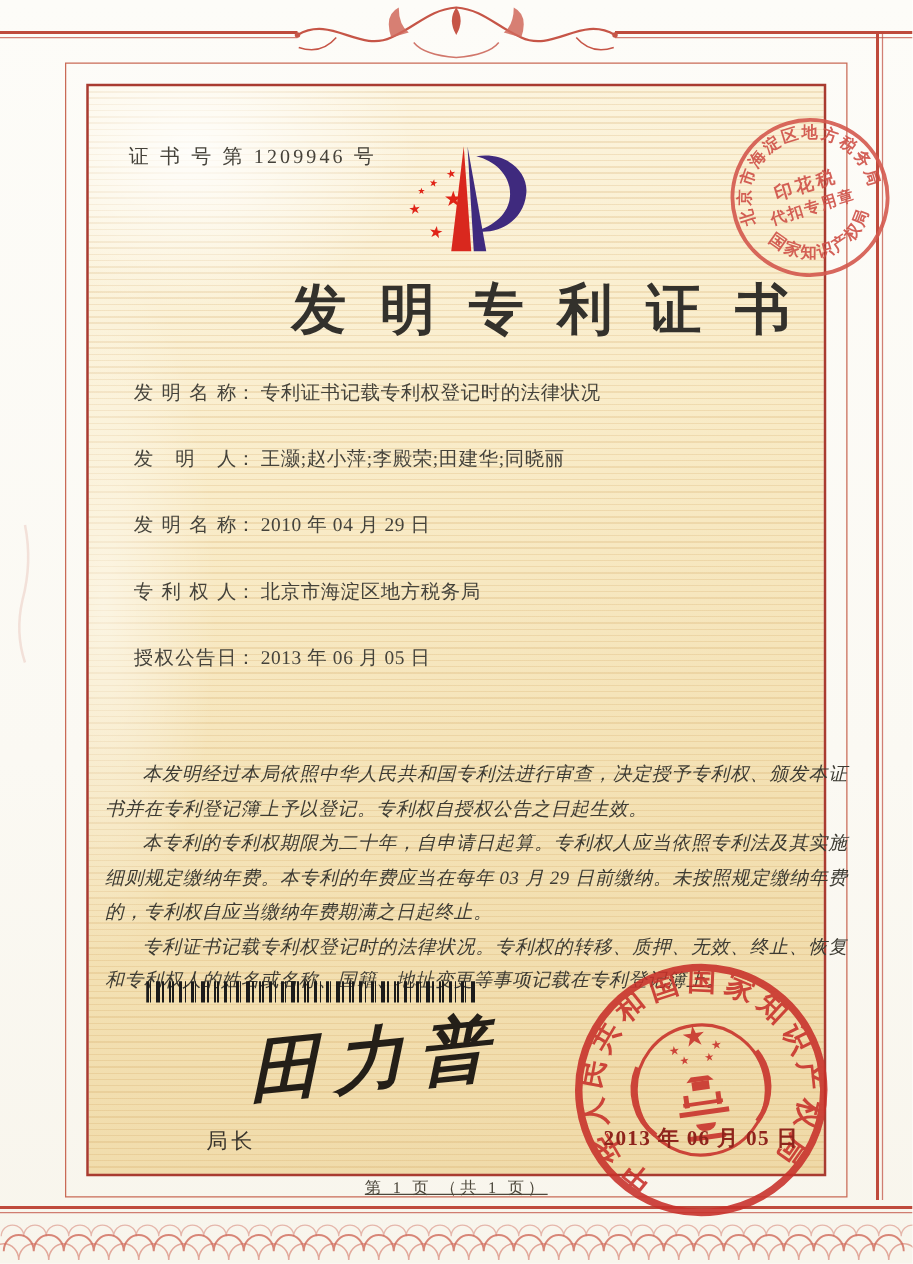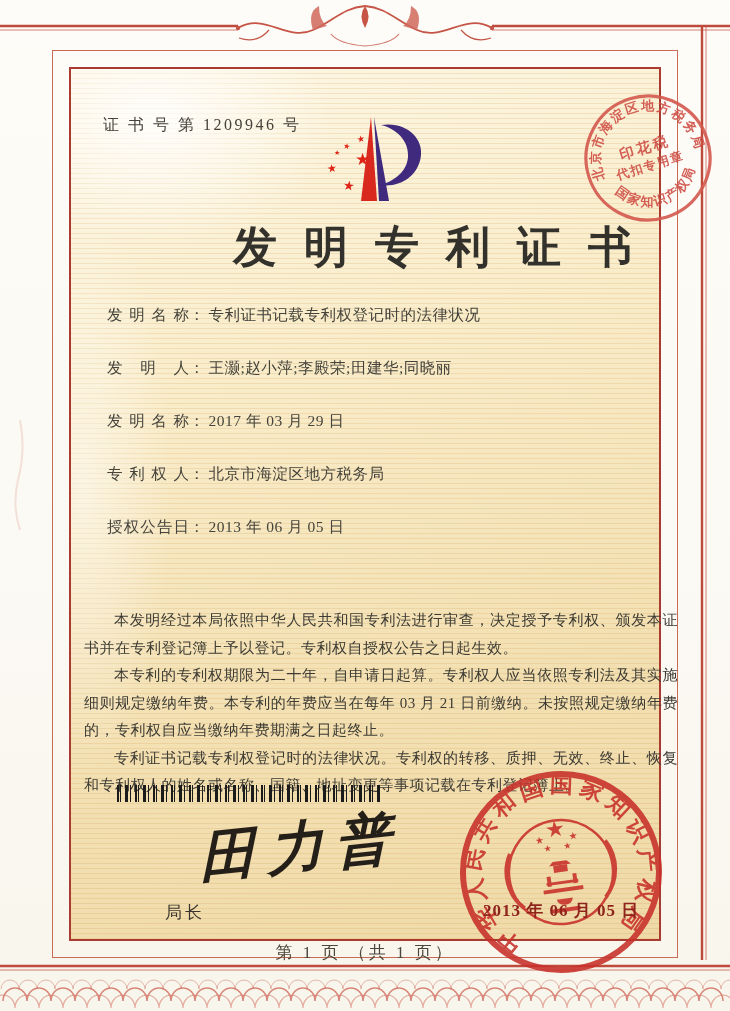--- a/index.html
+++ b/index.html
@@ -42,21 +42,21 @@
     position:absolute;left:0;top:149px;width:100%;text-align:right;
     font-size:44px;font-weight:bold;color:#33312c;letter-spacing:27px;text-indent:27px;
   }
   
   .fields{position:absolute;left:36px;top:232px;right:20px;}
   .field-row{margin-bottom:26px;font-size:15.5px;color:#45433b;line-height:27px;white-space:nowrap;}
   .f-label{display:inline-block;width:82px;text-align:justify;text-align-last:justify;}
   .f-colon{display:inline-block;margin-right:4px;}
   .f-value{letter-spacing:0.5px;}
   
-  .paras{position:absolute;left:13px;top:538px;width:594px;}
+  .paras{position:absolute;left:13px;top:538px;width:594px;font-style:italic;}
   .paras p{
     margin:0;font-size:15px;line-height:27.5px;color:#3d3b33;
     text-align:justify;text-indent:2em;letter-spacing:0.5px;
   }
   
   .barcode{
     position:absolute;left:46px;top:716px;width:263px;height:17px;
     background:repeating-linear-gradient(90deg,
       #1b1b1b 0 2px,rgba(0,0,0,0) 2px 3px,
       #1b1b1b 3px 4px,rgba(0,0,0,0) 4px 8px,
@@ -72,21 +72,21 @@
   }
   
   .big-seal{position:absolute;left:386px;top:699px;width:208px;height:208px;transform:rotate(-8deg);opacity:0.88;}
   .big-seal text{fill:#c8302a;font-family:"Liberation Serif","DejaVu Serif",serif;font-weight:bold;}
   .seal-date{
     position:absolute;left:378px;top:830px;width:224px;text-align:center;
     font-size:17px;font-weight:bold;color:#8f241c;letter-spacing:1px;z-index:4;
   }
   .page-footer{
     position:absolute;left:0;top:872px;width:100%;text-align:center;
-    font-size:17px;letter-spacing:3px;color:#4c473b;
+    font-size:13px;letter-spacing:3px;color:#4c473b;text-decoration:underline;
   }
 </style>
 </head>
 <body>
 
 <svg class="frame-svg" viewBox="0 0 730 1011" xmlns="http://www.w3.org/2000/svg">
   <g stroke="#bf4a3c" fill="none">
     <path d="M0,26 H238 M492,26 H730" stroke-width="2.4"></path>
     <path d="M0,30 H238 M492,30 H730" stroke-width="1" opacity="0.7"></path>
     <path d="M702,26 V960" stroke-width="2.4"></path>
@@ -149,33 +149,33 @@
     <div class="cert-title">发明专利证书</div>
 
     <div class="fields">
       <div class="field-row">
         <span class="f-label">发明名称</span><span class="f-colon">：</span><span class="f-value">专利证书记载专利权登记时的法律状况</span>
       </div>
       <div class="field-row">
         <span class="f-label">发明人</span><span class="f-colon">：</span><span class="f-value">王灏;赵小萍;李殿荣;田建华;同晓丽</span>
       </div>
       <div class="field-row">
-        <span class="f-label">发明名称</span><span class="f-colon">：</span><span class="f-value">2017 年 03 月 29 日</span>
+        <span class="f-label">发明名称</span><span class="f-colon">：</span><span class="f-value">2010 年 04 月 29 日</span>
       </div>
       <div class="field-row">
         <span class="f-label">专利权人</span><span class="f-colon">：</span><span class="f-value">北京市海淀区地方税务局</span>
       </div>
       <div class="field-row">
         <span class="f-label">授权公告日</span><span class="f-colon">：</span><span class="f-value">2013 年 06 月 05 日</span>
       </div>
     </div>
 
     <div class="paras">
       <p>本发明经过本局依照中华人民共和国专利法进行审查，决定授予专利权、颁发本证书并在专利登记簿上予以登记。专利权自授权公告之日起生效。</p>
-      <p>本专利的专利权期限为二十年，自申请日起算。专利权人应当依照专利法及其实施细则规定缴纳年费。本专利的年费应当在每年 03 月 21 日前缴纳。未按照规定缴纳年费的，专利权自应当缴纳年费期满之日起终止。</p>
+      <p>本专利的专利权期限为二十年，自申请日起算。专利权人应当依照专利法及其实施细则规定缴纳年费。本专利的年费应当在每年 03 月 29 日前缴纳。未按照规定缴纳年费的，专利权自应当缴纳年费期满之日起终止。</p>
       <p>专利证书记载专利权登记时的法律状况。专利权的转移、质押、无效、终止、恢复和专利权人的姓名或名称、国籍、地址变更等事项记载在专利登记簿上。</p>
     </div>
 
     <div class="barcode"></div>
 
     <div class="sig-title">局长</div>
     <div class="sig-name">田力普</div>
 
     <svg class="big-seal" viewBox="0 0 208 208" xmlns="http://www.w3.org/2000/svg">
       <g transform="translate(1,1)">

